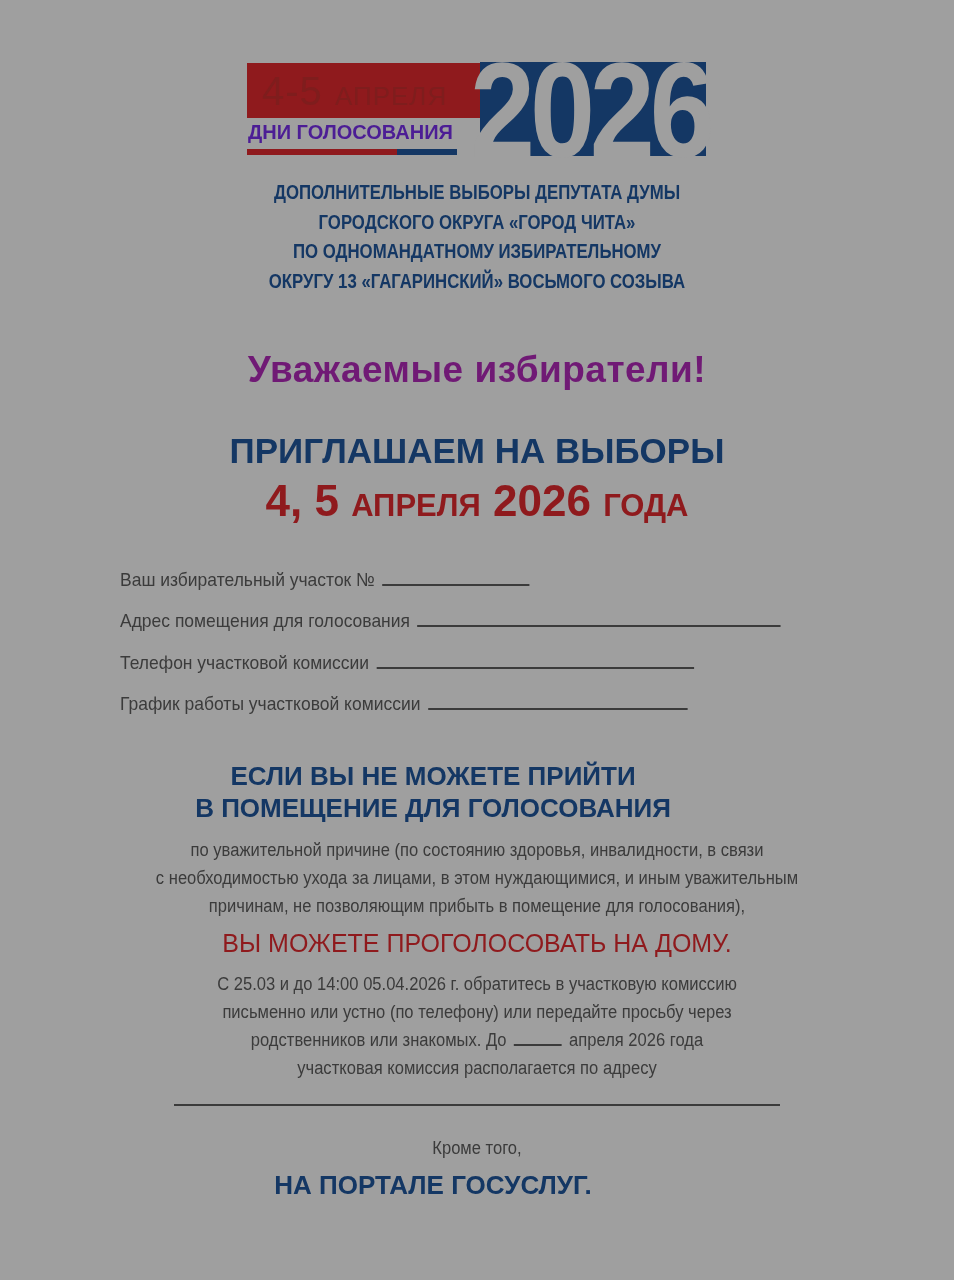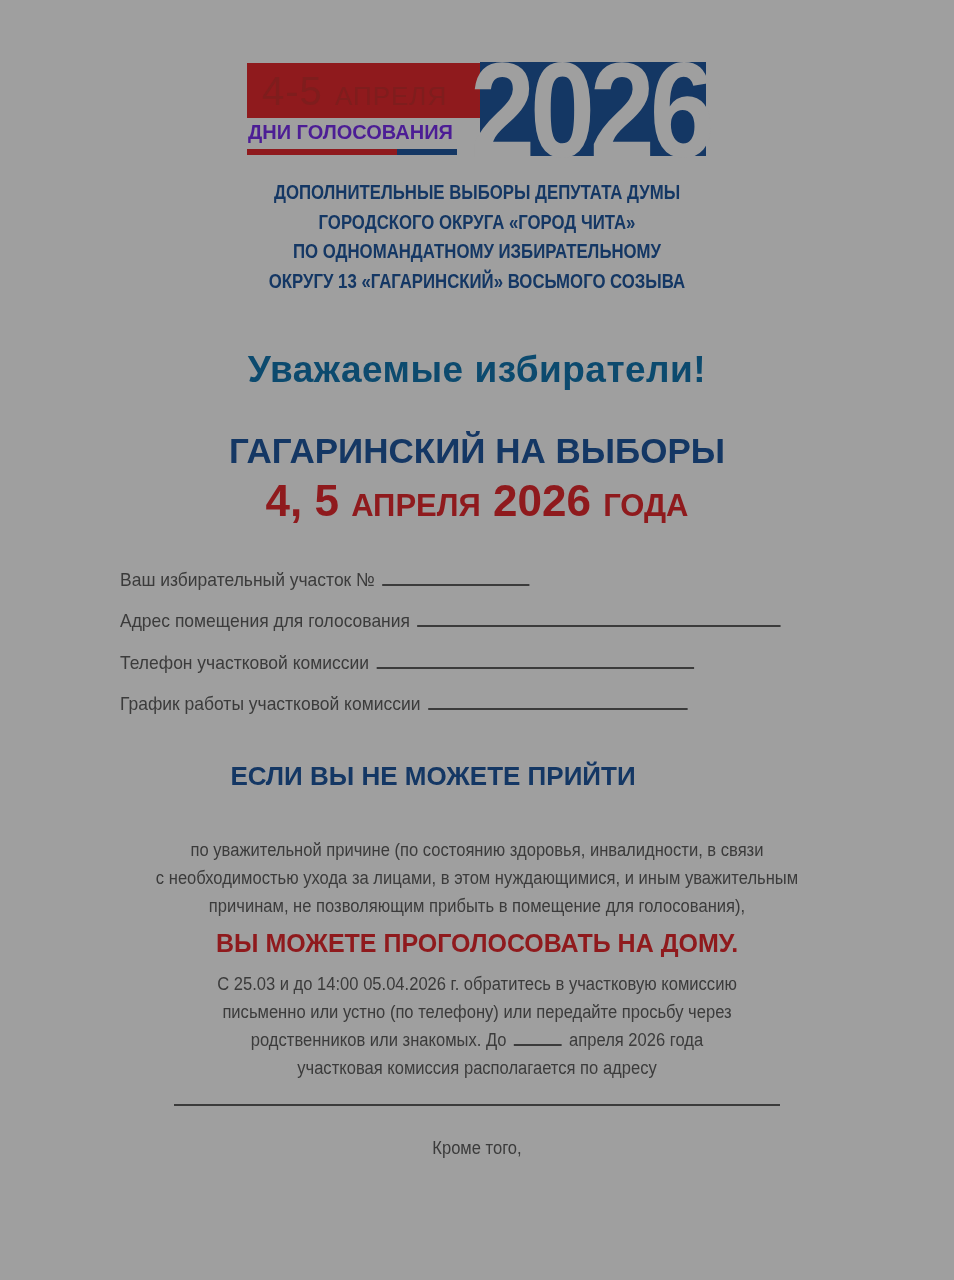--- a/index.html
+++ b/index.html
@@ -8,29 +8,29 @@
   .abs { position:absolute; }
   .banner-red { left:247px; top:63px; width:240px; height:55px; background:#8f1a1d; }
   .banner-blue { left:480px; top:62px; width:226px; height:94px; background:#143764; }
   .banner-dates { left:262px; top:68px; color:#7f1d1d; font-size:40px; line-height:46px; white-space:nowrap; letter-spacing:1px;}
   .banner-dates .mon { font-size:26px; letter-spacing:1px; }
   .banner-days { left:248px; top:120px; color:#4c1d95; font-weight:bold; font-size:20px; line-height:24px; white-space:nowrap; }
   .bar-red { left:247px; top:149px; width:150px; height:6px; background:#8f1a1d; }
   .bar-blue { left:397px; top:149px; width:60px; height:6px; background:#143764; }
   .banner-year { left:470px; top:42px; color:#9f9f9f; font-weight:bold; font-size:136px; line-height:136px; letter-spacing:-6px; white-space:nowrap; transform:scaleX(0.86); transform-origin:left top; }
   .subtitle { left:0; width:954px; top:178px; text-align:center; color:#143764; font-weight:bold; font-size:19.5px; line-height:29.5px; transform:scaleX(0.86); transform-origin:center top; }
-  .greeting { left:0; width:954px; top:347px; text-align:center; color:#0c4a6e; font-weight:bold; font-size:37px; line-height:46px; letter-spacing:0.5px; }
+  .greeting { left:0; width:954px; top:347px; text-align:center; color:#701a75; font-weight:bold; font-size:37px; line-height:46px; letter-spacing:0.5px; }
   .invite { left:0; width:954px; top:430px; text-align:center; color:#143764; font-weight:bold; font-size:35px; line-height:42px; }
   .datebig { left:0; width:954px; top:474px; text-align:center; color:#8f1a1d; font-weight:bold; font-size:44px; line-height:54px; }
   .datebig .sm { font-size:31px; }
   .form-row { left:120px; color:#3b3b3b; font-size:19px; line-height:26px; white-space:nowrap; transform:scaleX(0.92); transform-origin:left top; }
   .blank { display:inline-block; border-bottom:2px solid #3b3b3b; height:18px; vertical-align:baseline; margin-left:8px; }
   .h-blue { left:0; width:866px; text-align:center; color:#143764; font-weight:bold; font-size:26px; line-height:32px; }
   .body-text { left:0; width:954px; text-align:center; color:#3b3b3b; font-size:18px; line-height:28px; transform:scaleX(0.92); transform-origin:center top; }
-  .h-red { left:0; width:954px; text-align:center; color:#8f1a1d; font-weight:bold; font-size:25px; line-height:32px; }
+  .h-red { left:0; width:954px; text-align:center; color:#8f1a1d; font-weight:normal; font-size:25px; line-height:32px; }
   .long-line { left:174px; top:1104px; width:606px; height:2px; background:#3b3b3b; }
   .inline-blank { display:inline-block; width:52px; border-bottom:2px solid #3b3b3b; height:17px; margin:0 8px; vertical-align:baseline; }
 </style>
 </head>
 <body>
 
 <div class="abs banner-red"></div>
 <div class="abs banner-blue"></div>
 <div class="abs banner-dates"><span>4-5</span> <span class="mon">АПРЕЛЯ</span></div>
 <div class="abs banner-days">ДНИ ГОЛОСОВАНИЯ</div>
@@ -40,21 +40,21 @@
 
 <div class="abs subtitle">
   <div>ДОПОЛНИТЕЛЬНЫЕ ВЫБОРЫ ДЕПУТАТА ДУМЫ</div>
   <div>ГОРОДСКОГО ОКРУГА «ГОРОД ЧИТА»</div>
   <div>ПО ОДНОМАНДАТНОМУ ИЗБИРАТЕЛЬНОМУ</div>
   <div>ОКРУГУ 13 «ГАГАРИНСКИЙ» ВОСЬМОГО СОЗЫВА</div>
 </div>
 
 <div class="abs greeting">Уважаемые избиратели!</div>
 
-<div class="abs invite">ГАГАРИНСКИЙ НА ВЫБОРЫ</div>
+<div class="abs invite">ПРИГЛАШАЕМ НА ВЫБОРЫ</div>
 <div class="abs datebig">
   <span>4, 5</span>
   <span class="sm">АПРЕЛЯ</span>
   <span>2026</span>
   <span class="sm">ГОДА</span>
 </div>
 
 <div class="abs form-row" style="top:566px;">
   <span>Ваш избирательный участок №</span><span class="blank" style="width:160px;"></span>
 </div>
@@ -63,30 +63,32 @@
 </div>
 <div class="abs form-row" style="top:649px;">
   <span>Телефон участковой комиссии</span><span class="blank" style="width:345px;"></span>
 </div>
 <div class="abs form-row" style="top:690px;">
   <span>График работы участковой комиссии</span><span class="blank" style="width:282px;"></span>
 </div>
 
 <div class="abs h-blue" style="top:760px;">
   <div>ЕСЛИ ВЫ НЕ МОЖЕТЕ ПРИЙТИ</div>
+  <div>В ПОМЕЩЕНИЕ ДЛЯ ГОЛОСОВАНИЯ</div>
 </div>
 <div class="abs body-text" style="top:836px;">
   <div>по уважительной причине (по состоянию здоровья, инвалидности, в связи</div>
   <div>с необходимостью ухода за лицами, в этом нуждающимися, и иным уважительным</div>
   <div>причинам, не позволяющим прибыть в помещение для голосования),</div>
 </div>
 <div class="abs h-red" style="top:927px;">ВЫ МОЖЕТЕ ПРОГОЛОСОВАТЬ НА ДОМУ.</div>
 <div class="abs body-text" style="top:970px;">
   <div>С 25.03 и до 14:00 05.04.2026 г. обратитесь в участковую комиссию</div>
   <div>письменно или устно (по телефону) или передайте просьбу через</div>
   <div><span>родственников или знакомых.  До</span><span class="inline-blank"></span><span>апреля 2026 года</span></div>
   <div>участковая комиссия располагается по адресу</div>
 </div>
 <div class="abs long-line"></div>
 
 <div class="abs body-text" style="top:1134px;">Кроме того,</div>
 <div class="abs h-blue" style="top:1169px;">
+  <div>НА ПОРТАЛЕ ГОСУСЛУГ.</div>
 </div>
 
 </body></html>

